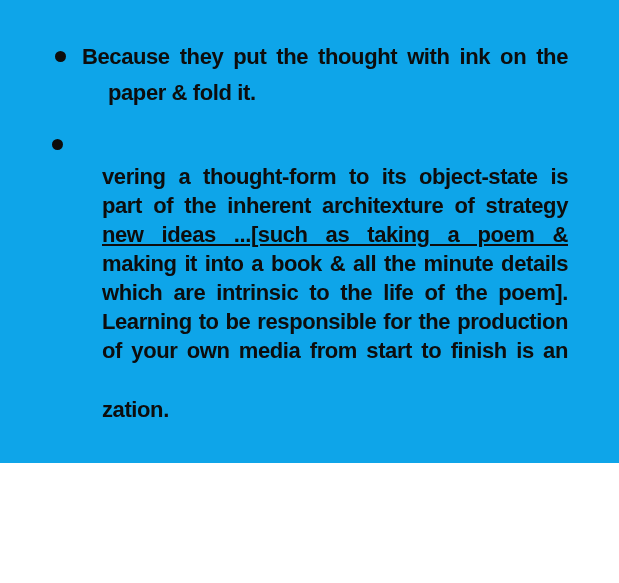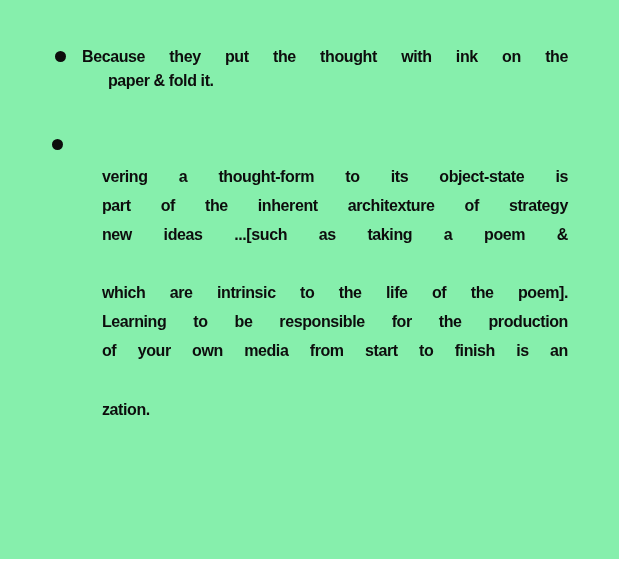--- a/index.html
+++ b/index.html
@@ -3,27 +3,27 @@
 <meta charset="utf-8">
 <style>
   html, body {
     margin: 0;
     padding: 0;
     background: #ffffff;
   }
   .page {
     position: relative;
     width: 619px;
-    height: 559px;
-    background: #86efac;
+    height: 463px;
+    background: #0ea5e9;
     overflow: hidden;
     font-family: "Liberation Sans", sans-serif;
     font-weight: 700;
     color: #0d0d0d;
-    font-size: 16px;
+    font-size: 22px;
     letter-spacing: -0.4px;
   }
   .line {
     position: absolute;
     height: 28px;
     line-height: 26px;
     white-space: nowrap;
   }
   
   .j {
@@ -36,45 +36,46 @@
     width: 11px;
     height: 11px;
     border-radius: 50%;
     background: #0d0d0d;
   }
   .dot-1 { left: 55px; top: 51px; }
   .dot-2 { left: 52px; top: 139px; }
 
   
   .b1l0 { left: 82px;  top: 44px;  width: 486px; }
-  .b1l1 { left: 108px; top: 68px; }
+  .b1l1 { left: 108px; top: 80px; }
 
   
   .b2l0 { left: 75px;  top: 135px; width: 493px; }
   .b2l1 { left: 102px; top: 164px; width: 466px; }
   .b2l2 { left: 102px; top: 193px; width: 466px; }
-  .b2l3 { left: 102px; top: 222px; width: 466px; }
+  .b2l3 { left: 102px; top: 222px; width: 466px; text-decoration: underline; }
   .b2l4 { left: 102px; top: 251px; width: 466px; }
   .b2l5 { left: 102px; top: 280px; width: 466px; }
   .b2l6 { left: 102px; top: 309px; width: 466px; }
   .b2l7 { left: 102px; top: 338px; width: 466px; }
   .b2l8 { left: 102px; top: 367px; width: 466px; }
   .b2l9 { left: 102px; top: 397px; }
 </style>
 </head>
 <body>
 
 <div class="page">
 
   <span class="dot dot-1"></span>
   <div class="line j b1l0">Because they put the thought with ink on the</div>
   <div class="line b1l1">paper &amp; fold it.</div>
 
   <span class="dot dot-2"></span>
   <div class="line j b2l1">vering a thought-form to its object-state is</div>
   <div class="line j b2l2">part of the inherent architexture of strategy</div>
   <div class="line j b2l3">new ideas ...[such as taking a poem &amp;</div>
+  <div class="line j b2l4">making it into a book &amp; all the minute details</div>
   <div class="line j b2l6">Learning to be responsible for the production</div>
   <div class="line j b2l5">which are intrinsic to the life of the poem].</div>
   <div class="line j b2l7">of your own media from start to finish is an</div>
   <div class="line b2l9">zation.</div>
 
 </div>
 
 </body></html>

